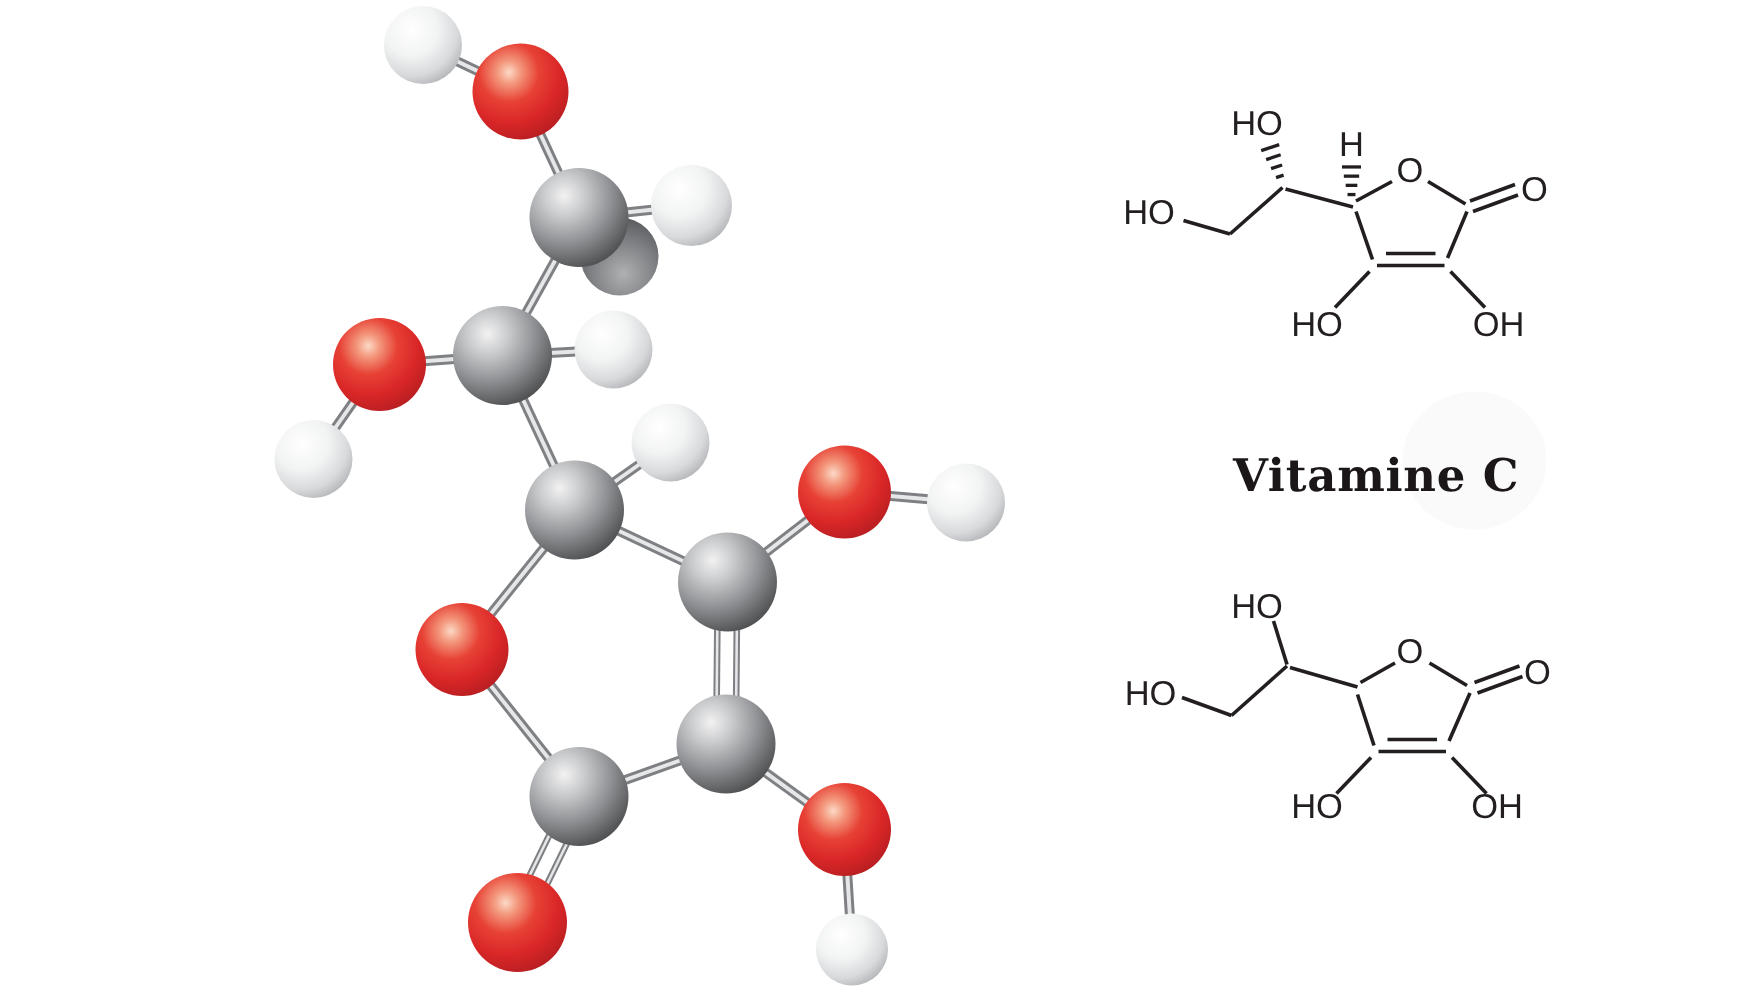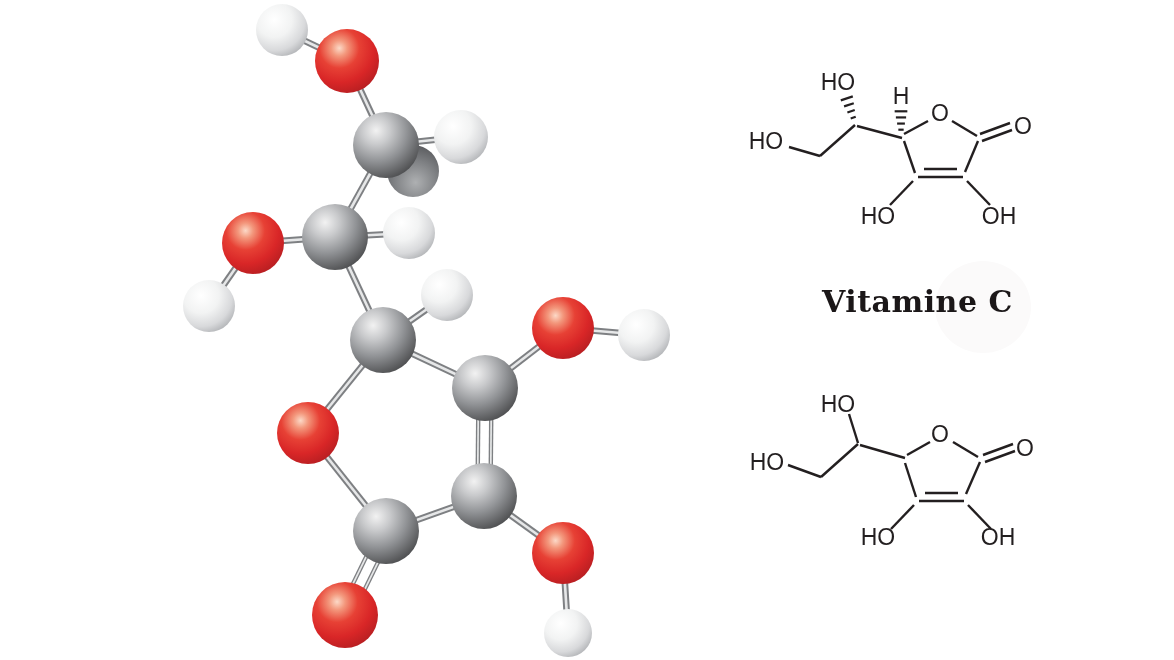--- a/index.html
+++ b/index.html
@@ -6,21 +6,21 @@
   .stage{
     position:relative;
     width:1174px;height:660px;
     background:#ffffff;
     overflow:hidden;
     font-family:"Liberation Sans", sans-serif;
   }
   .stage svg{position:absolute;left:0;top:0;}
   .caption{
     position:absolute;
-    left:822px;top:285px;
+    left:822px;top:301px;
     font-family:"DejaVu Serif", serif;
     font-weight:700;
     font-size:30px;
     line-height:34px;
     letter-spacing:0.5px;
     color:#1b1718;
     white-space:nowrap;
   }
 </style>
 </head>

